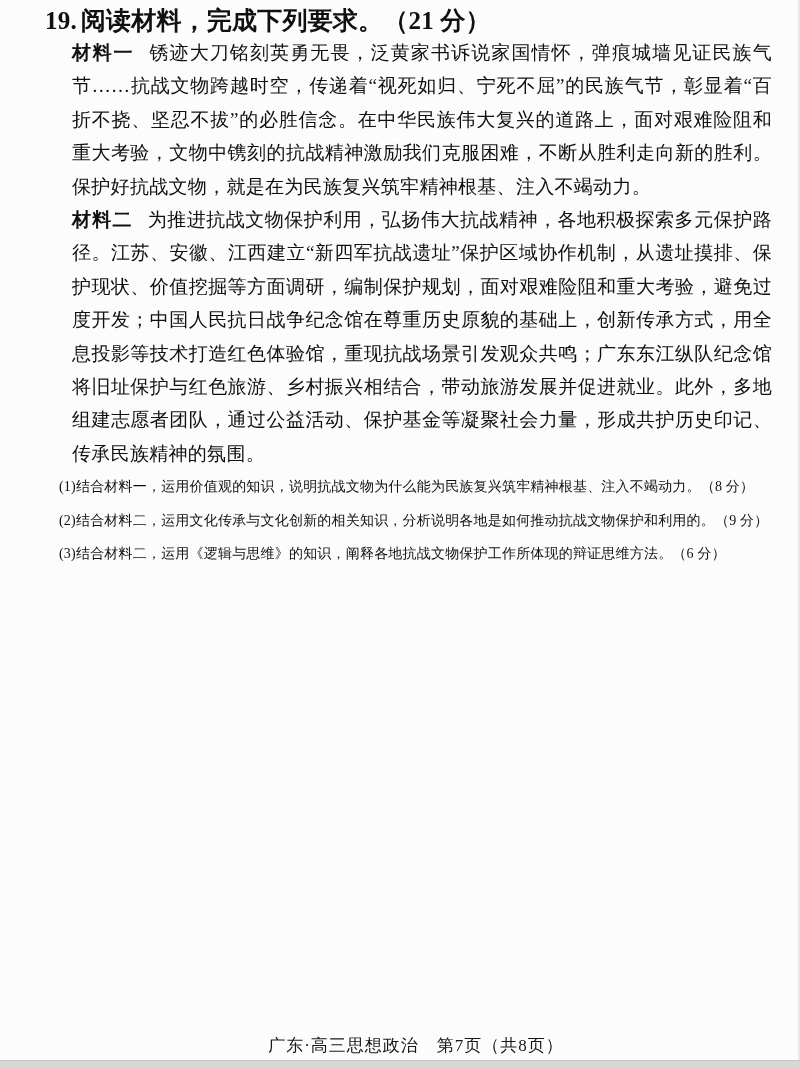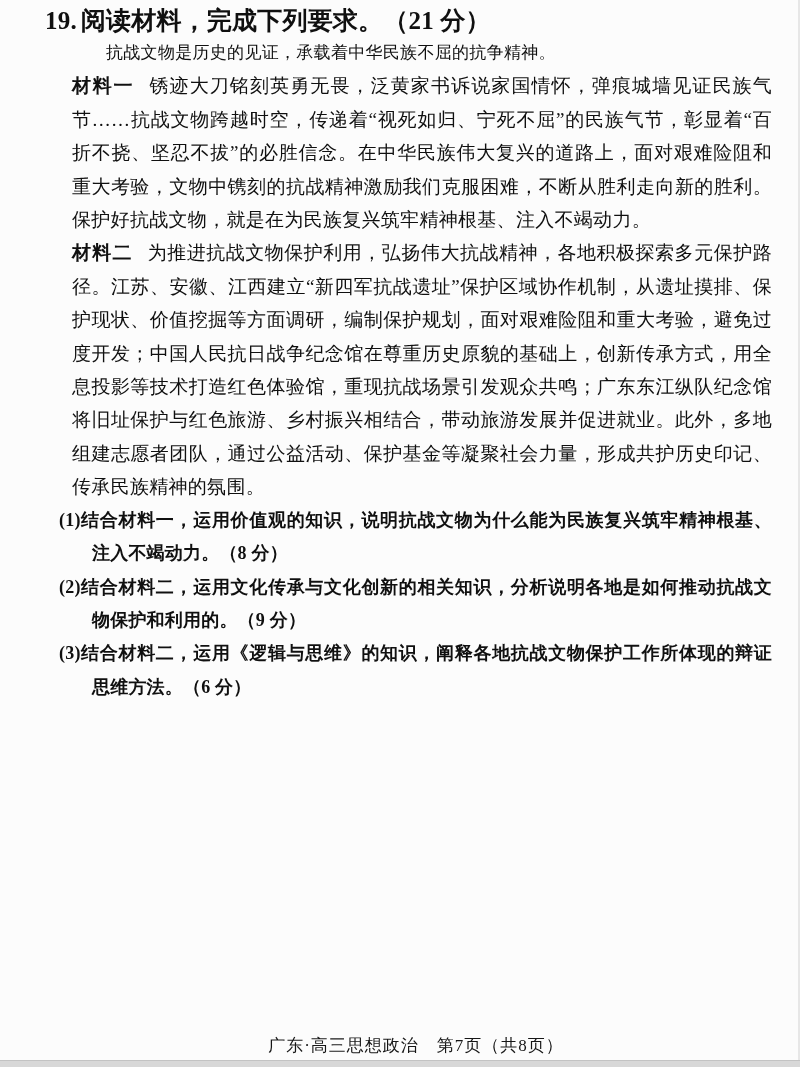--- a/index.html
+++ b/index.html
@@ -42,22 +42,22 @@
     line-height: 33.4px;
     text-align: justify;
     letter-spacing: 0.3px;
   }
   .material .mlabel {
     font-weight: 700;
     margin-right: 15px;
     letter-spacing: 1px;
   }
   .question {
-    font-size: 18px;
-    font-weight: 700;
+    font-size: 14px;
+    font-weight: 400;
     line-height: 33.4px;
     text-align: justify;
     margin-left: -13px;
     padding-left: 33px;
     text-indent: -33px;
     letter-spacing: 0.2px;
   }
   .footer {
     position: absolute;
     top: 1034px;
@@ -88,21 +88,20 @@
 </style>
 </head>
 <body>
 
 <div class="content">
 
   <p class="heading">
     <span class="qnum">19.</span><span>阅读材料，完成下列要求。（21 分）</span>
   </p>
 
-  <p class="lead">抗战文物是历史的见证，承载着中华民族不屈的抗争精神。</p>
 
   <p class="material">
     <span class="mlabel">材料一</span><span>锈迹大刀铭刻英勇无畏，泛黄家书诉说家国情怀，弹痕城墙见证民族气节……抗战文物跨越时空，传递着“视死如归、宁死不屈”的民族气节，彰显着“百折不挠、坚忍不拔”的必胜信念。在中华民族伟大复兴的道路上，面对艰难险阻和重大考验，文物中镌刻的抗战精神激励我们克服困难，不断从胜利走向新的胜利。保护好抗战文物，就是在为民族复兴筑牢精神根基、注入不竭动力。</span>
   </p>
 
   <p class="material">
     <span class="mlabel">材料二</span><span>为推进抗战文物保护利用，弘扬伟大抗战精神，各地积极探索多元保护路径。江苏、安徽、江西建立“新四军抗战遗址”保护区域协作机制，从遗址摸排、保护现状、价值挖掘等方面调研，编制保护规划，面对艰难险阻和重大考验，避免过度开发；中国人民抗日战争纪念馆在尊重历史原貌的基础上，创新传承方式，用全息投影等技术打造红色体验馆，重现抗战场景引发观众共鸣；广东东江纵队纪念馆将旧址保护与红色旅游、乡村振兴相结合，带动旅游发展并促进就业。此外，多地组建志愿者团队，通过公益活动、保护基金等凝聚社会力量，形成共护历史印记、传承民族精神的氛围。</span>
   </p>
 
   <p class="question">

